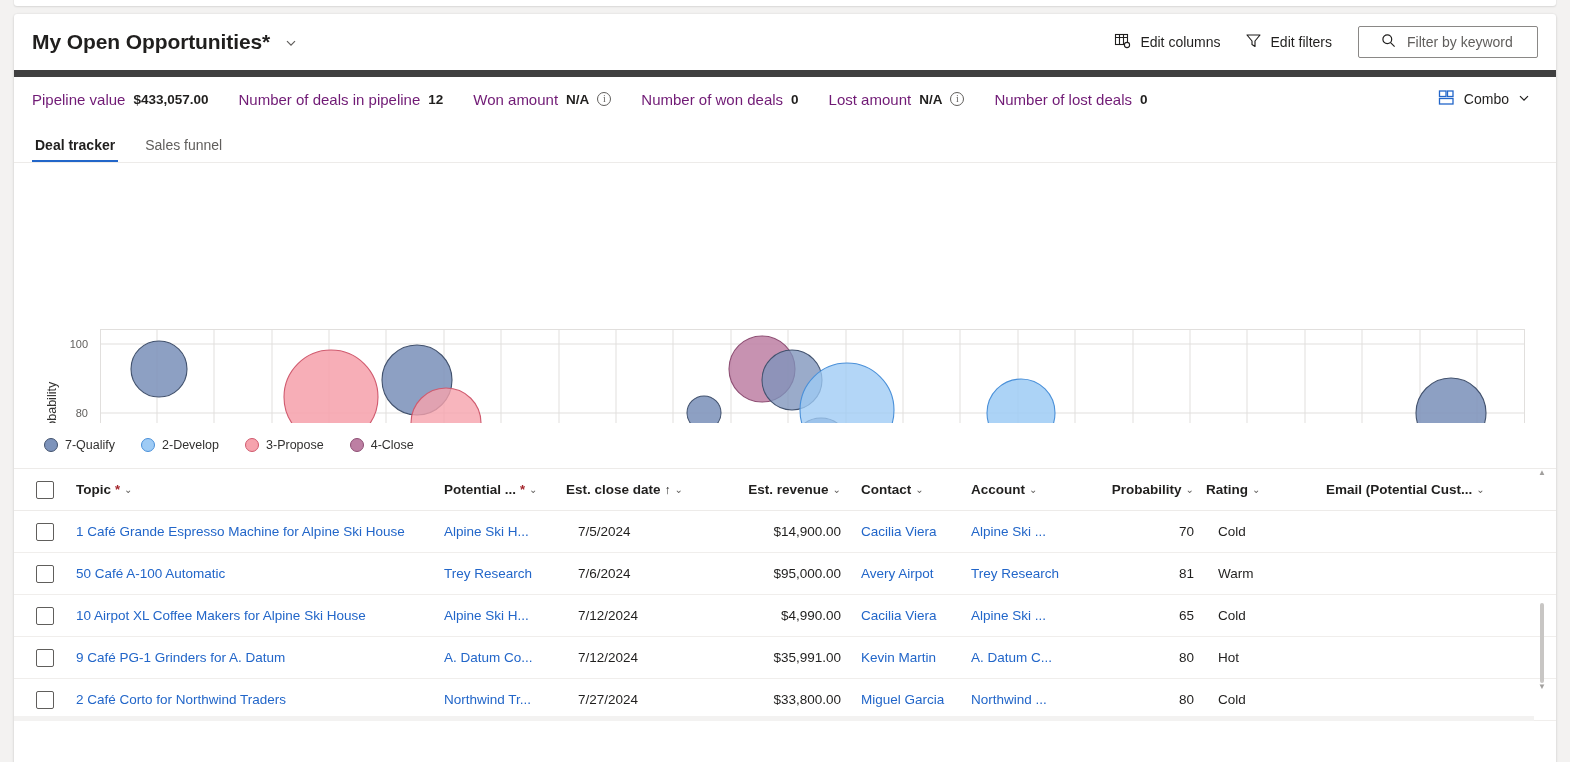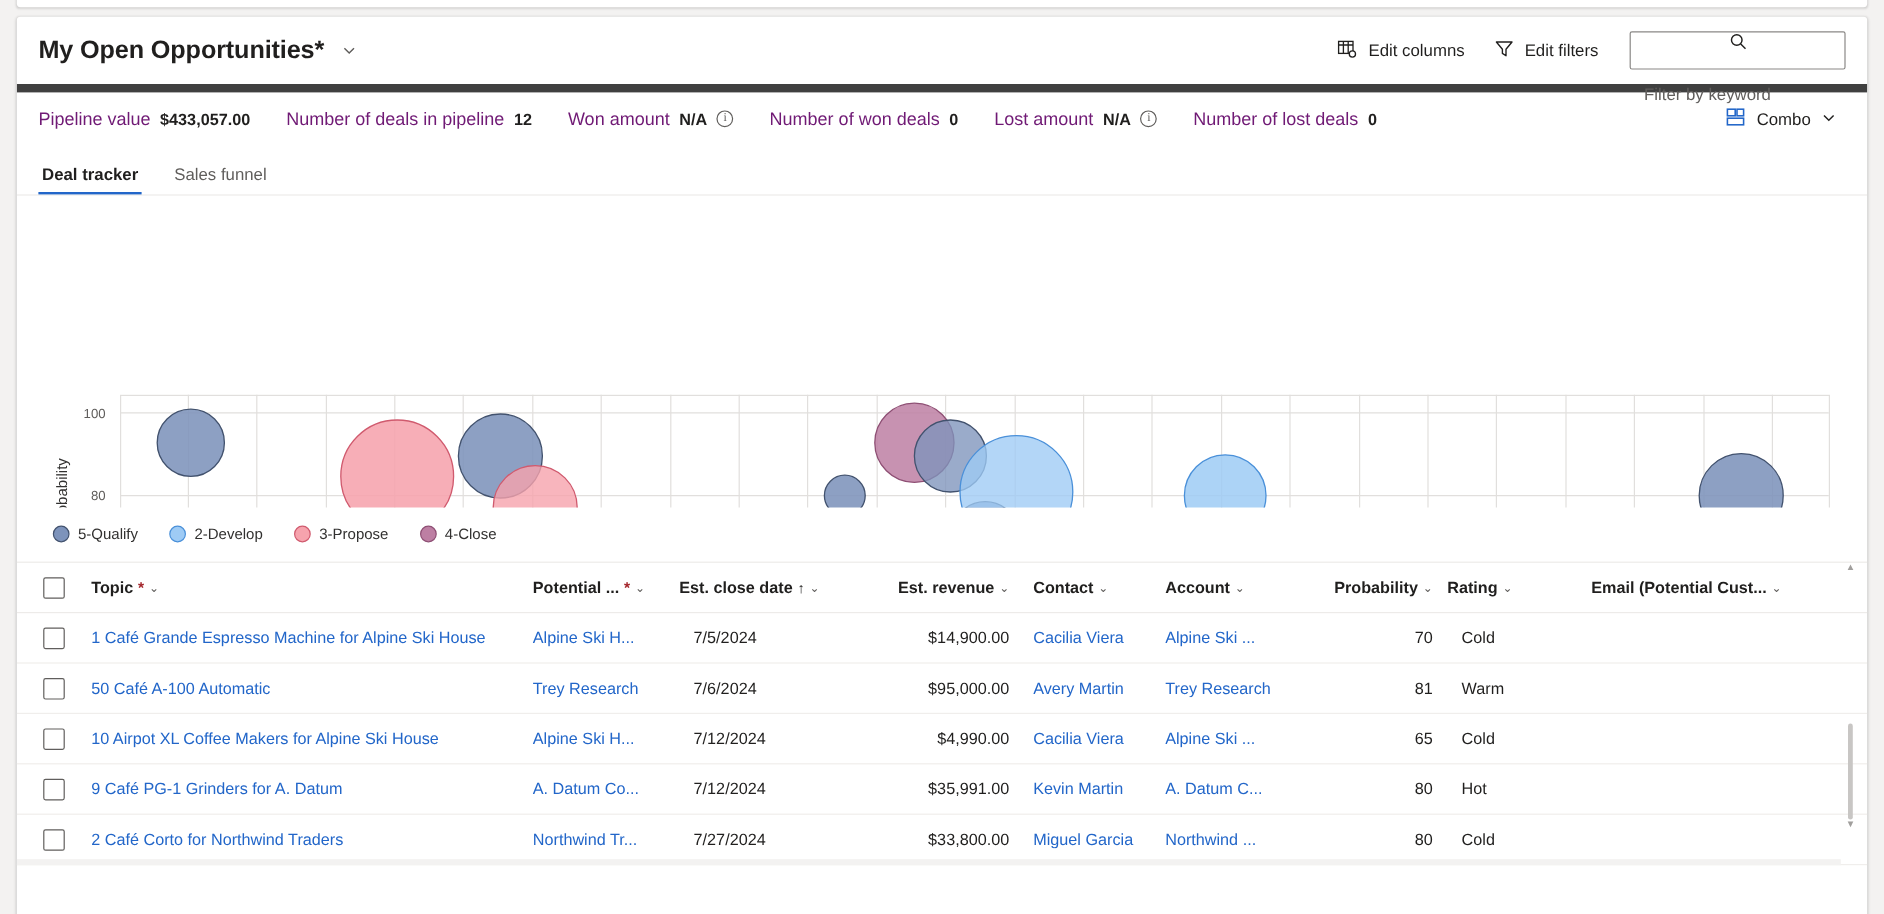--- a/index.html
+++ b/index.html
@@ -37,24 +37,23 @@
     color:#201f1e; white-space:nowrap;
   }
   .title-caret { margin-left:9px; color:#605e5c; font-size:13px; display:inline-block; }
   .cmd-right { margin-left:auto; display:flex; align-items:center; gap:0; padding-right:18px; }
   .cmd-btn {
     display:flex; align-items:center; gap:9px; height:34px; padding:0 12px;
     font-size:14px; color:#201f1e; cursor:pointer; white-space:nowrap;
     background:transparent; border:none;
   }
   .search-box {
-    display:flex; align-items:center; gap:22px; width:180px; height:32px;
-    border:1px solid #8a8886; border-radius:2px; padding:0 9px; margin-left:14px;
+    display:flex; align-items:center; gap:9px; width:180px; height:32px;
+    border:1px solid #8a8886; border-radius:2px; padding:0 22px; margin-left:14px;
     background:#fff;
-    flex-direction:column;
   }
   .search-box input {
     border:none; outline:none; font-size:14px; font-family:"Liberation Sans", sans-serif;
     color:#201f1e; width:100%; background:transparent;
   }
   .search-box input::placeholder { color:#605e5c; }
 
   
   .kpis {
     position:relative; height:44px; display:flex; align-items:center;
@@ -345,21 +344,21 @@
             <text x="1463.6" y="352">07/28/24</text>
             <text x="1521.0" y="352">07/...</text>
           </g>
 
         <text x="806" y="386" text-anchor="middle" fill="#323130" font-size="12.5" font-family="Liberation Sans, sans-serif">Est close date</text>
       </svg>
 
       <div class="legend">
         <div class="legend-item">
           <span class="legend-dot" style="background:#7d93bb;border:1px solid #42526e;"></span>
-          <span class="legend-text">5-Qualify</span>
+          <span class="legend-text">7-Qualify</span>
         </div>
         <div class="legend-item">
           <span class="legend-dot" style="background:#9ecbf5;border:1px solid #4a90d9;"></span>
           <span class="legend-text">2-Develop</span>
         </div>
         <div class="legend-item">
           <span class="legend-dot" style="background:#f6a3ad;border:1px solid #d05a6e;"></span>
           <span class="legend-text">3-Propose</span>
         </div>
         <div class="legend-item">
@@ -463,21 +462,21 @@
             </div>
             <div class="c-topic">
               <span class="link">50 Café A-100 Automatic</span>
             </div>
             <div class="c-potential">
               <span class="link">Trey Research</span>
             </div>
             <div class="c-close"><span class="txt">7/6/2024</span></div>
             <div class="c-revenue"><span class="txt">$95,000.00</span></div>
             <div class="c-contact">
-              <span class="link">Avery Martin</span>
+              <span class="link">Avery Airpot</span>
             </div>
             <div class="c-account">
               <span class="link">Trey Research</span>
             </div>
             <div class="c-prob"><span class="txt">81</span></div>
             <div class="c-rating"><span class="txt">Warm</span></div>
             <div class="c-email"><span class="txt"></span></div>
           </div>
           <div class="grid-row">
             <div class="c-check">

